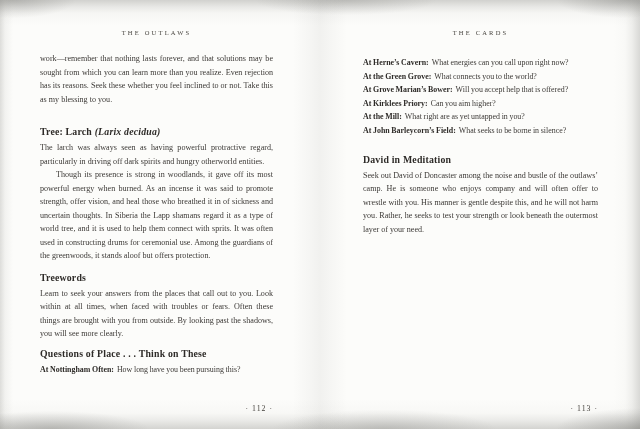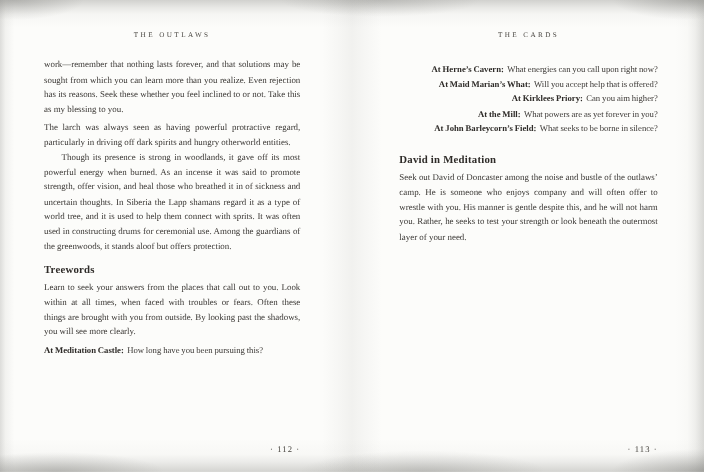--- a/index.html
+++ b/index.html
@@ -68,21 +68,21 @@
   }
   .latin { font-style: italic; }
 
   .mt-intro      { margin-top: 15px; }
   .mt-h-tree     { margin-top: 20px; }
   .mt-p-tree1    { margin-top: 3px; }
   .mt-h-trw      { margin-top: 9px; }
   .mt-p-trw      { margin-top: 3px; }
   .mt-h-q        { margin-top: 7px; }
   .mt-qlist-l    { margin-top: 4px; }
-  .mt-qlist-r    { margin-top: 19px; text-align: right; }
+  .mt-qlist-r    { margin-top: 19px; }
   .mt-h-david    { margin-top: 16px; }
   .mt-p-david    { margin-top: 3px; }
 
   .qline {
     font-size: 7.9px;
     line-height: 12.4px;
     white-space: nowrap;
     word-spacing: -0.3px;
     color: #3b3835;
   }
@@ -103,41 +103,44 @@
 <body>
 
 <div class="spread">
   <div class="gutter"></div>
 
   <section class="page-col left">
     <div class="running-head">THE OUTLAWS</div>
 
     <p class="body mt-intro">work—remember that nothing lasts forever, and that solutions may be sought from which you can learn more than you realize. Even rejection has its reasons. Seek these whether you feel inclined to or not. Take this as my blessing to you.</p>
 
+    <h3 class="heading mt-h-tree"><span>Tree: Larch</span> <span class="latin">(Larix decidua)</span></h3>
     <p class="body mt-p-tree1">The larch was always seen as having powerful protractive regard, particularly in driving off dark spirits and hungry otherworld entities.</p>
     <p class="body indent">Though its presence is strong in woodlands, it gave off its most powerful energy when burned. As an incense it was said to promote strength, offer vision, and heal those who breathed it in of sickness and uncertain thoughts. In Siberia the Lapp shamans regard it as a type of world tree, and it is used to help them connect with sprits. It was often used in constructing drums for ceremonial use. Among the guardians of the greenwoods, it stands aloof but offers protection.</p>
 
     <h3 class="heading mt-h-trw">Treewords</h3>
     <p class="body mt-p-trw">Learn to seek your answers from the places that call out to you. Look within at all times, when faced with troubles or fears. Often these things are brought with you from outside. By looking past the shadows, you will see more clearly.</p>
 
+    <h3 class="heading mt-h-q">Questions of Place . . . Think on These</h3>
     <div class="mt-qlist-l">
-      <div class="qline"><span class="qlabel">At Meditation Castle:</span><span>How long have you been pursuing this?</span></div>
+      <div class="qline"><span class="qlabel">At Nottingham Often:</span><span>How long have you been pursuing this?</span></div>
     </div>
 
     <div class="page-number">· 112 ·</div>
   </section>
 
   <section class="page-col right">
     <div class="running-head">THE CARDS</div>
 
     <div class="mt-qlist-r">
       <div class="qline"><span class="qlabel">At Herne’s Cavern:</span><span>What energies can you call upon right now?</span></div>
-      <div class="qline"><span class="qlabel">At Maid Marian’s What:</span><span>Will you accept help that is offered?</span></div>
+      <div class="qline"><span class="qlabel">At the Green Grove:</span><span>What connects you to the world?</span></div>
+      <div class="qline"><span class="qlabel">At Grove Marian’s Bower:</span><span>Will you accept help that is offered?</span></div>
       <div class="qline"><span class="qlabel">At Kirklees Priory:</span><span>Can you aim higher?</span></div>
-      <div class="qline"><span class="qlabel">At the Mill:</span><span>What powers are as yet forever in you?</span></div>
+      <div class="qline"><span class="qlabel">At the Mill:</span><span>What right are as yet untapped in you?</span></div>
       <div class="qline"><span class="qlabel">At John Barleycorn’s Field:</span><span>What seeks to be borne in silence?</span></div>
     </div>
 
     <h3 class="heading mt-h-david">David in Meditation</h3>
     <p class="body mt-p-david">Seek out David of Doncaster among the noise and bustle of the outlaws’ camp. He is someone who enjoys company and will often offer to wrestle with you. His manner is gentle despite this, and he will not harm you. Rather, he seeks to test your strength or look beneath the outermost layer of your need.</p>
 
     <div class="page-number">· 113 ·</div>
   </section>
 </div>
 

